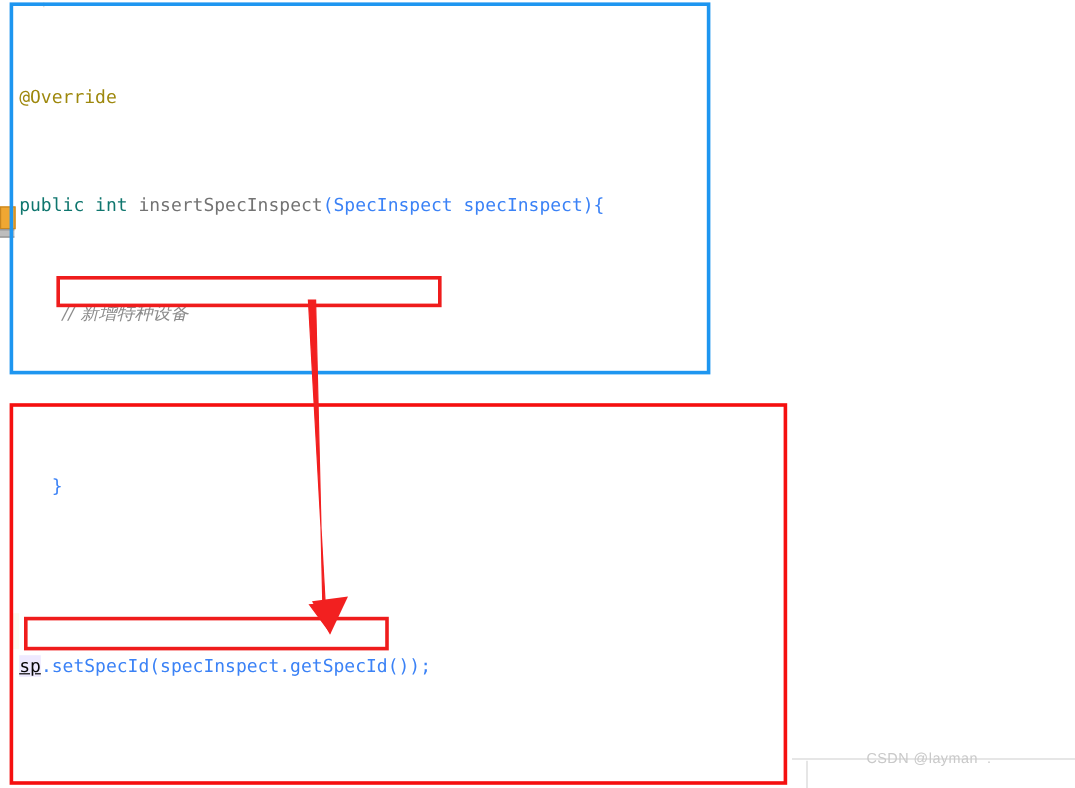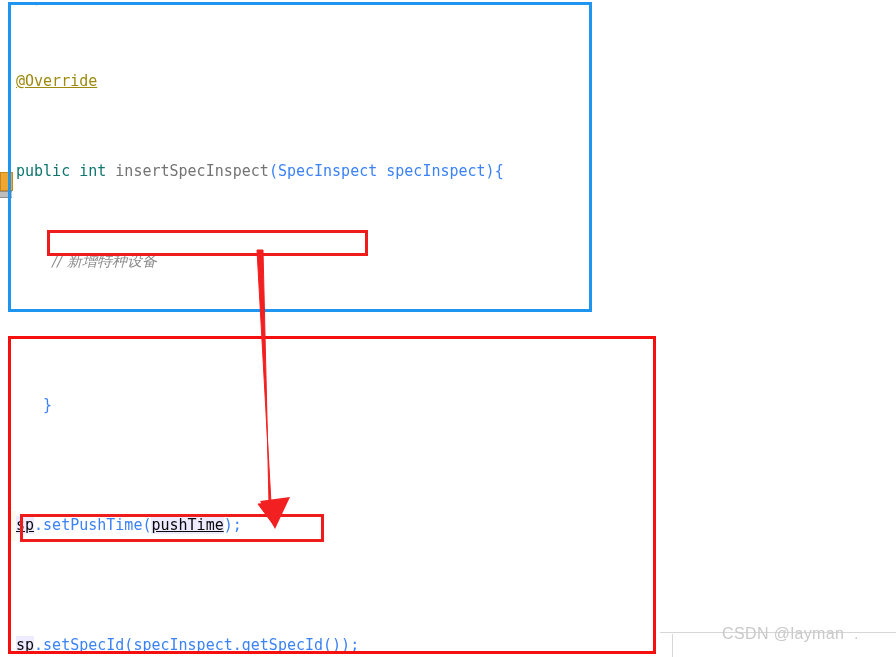--- a/index.html
+++ b/index.html
@@ -22,21 +22,21 @@
     font-family: "DejaVu Sans Mono", "Liberation Mono", monospace;
     font-size: 15px;
     line-height: 30px;
     white-space: pre;
     color: #080808;
   }
   .ln { position: relative; height: 30px; white-space: pre; }
 
   .kw      { color: #0f766e; }
   .meth    { color: #737373; }
-  .anno    { color: #9e880d; text-decoration: underline; }
+  .anno    { color: #9e880d; }
   .cmt     { color: #8c8c8c; font-style: italic; font-family: "DejaVu Serif","Liberation Serif", serif; }
   .plain   { color: #3b82f6; }
   .lvar    { text-decoration: underline; background: #eeeaff; }
   .hl-id   { background: #e6e0ff; }
 
   
   .cur-line::before {
     content: "";
     position: absolute;
     left: -9999px;
@@ -168,21 +168,21 @@
     height: 290px;
     pointer-events: none;
   }
 
   
   #watermark {
     position: absolute;
     left: 722px;
     top: 625px;
     font-family: "Liberation Sans", sans-serif;
-    font-size: 16px;
+    font-size: 12px;
     color: #c9c9c9;
     letter-spacing: 0.4px;
     white-space: pre;
   }
 </style>
 </head>
 <body>
 
 <div id="top-gutter-rule"></div>
 <div id="bookmark-marker"></div>
@@ -202,21 +202,20 @@
 </div>
 
 <div id="blue-box"></div>
 <div id="red-box-push"></div>
 
 <div id="bottom-hl-line"></div>
 
 <div class="code-pane" id="bottom-pane">
   <div class="ln">   <span class="plain">}</span></div>
 
-  <div class="ln"><span class="lvar">sp</span><span class="plain">.setPushTime(</span><span class="lvar">pushTime</span><span class="plain">);</span></div>
 
   <div class="ln"><span class="lvar">sp</span><span class="plain">.setSpecId(specInspect.getSpecId());</span></div>
 
   
 
   
 
   
 
   

